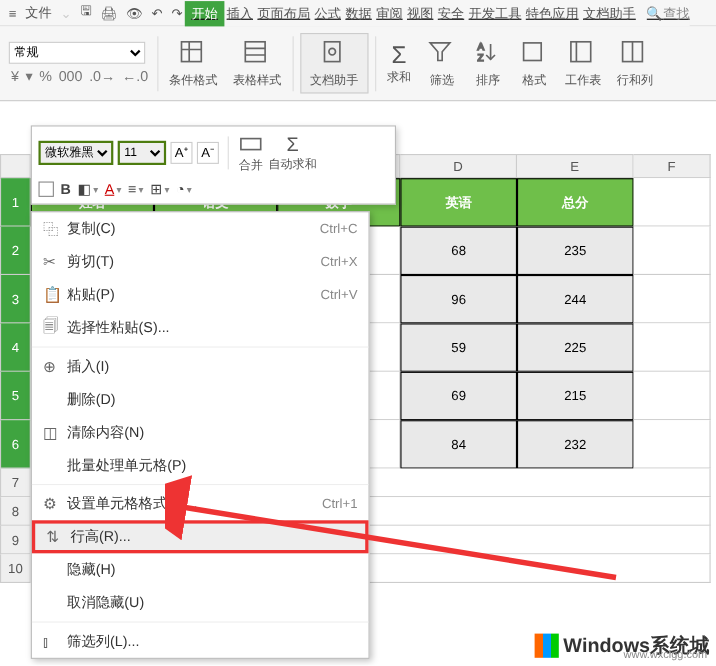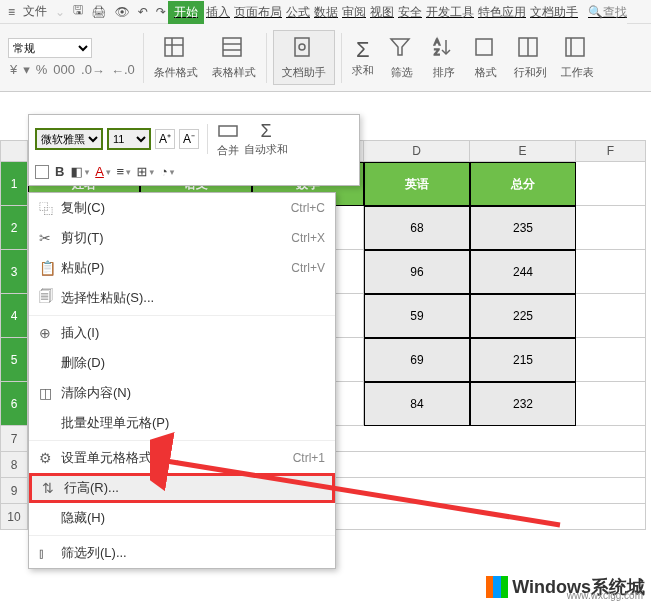--- a/index.html
+++ b/index.html
@@ -9,21 +9,21 @@
 .topbar .sep { color:#ccc; }
 .tabbar { height:24px; background:#f6f6f6; display:flex; align-items:center; font-size:12px; }
 .tabbar .tab { padding:18px 2px; color:#555; }
 .tabbar .tab.active { background:#3fa440; color:#fff; padding:3px 6px; }
 .tabbar .search { margin-left:8px; display:flex; align-items:center; color:#888; }
 .ribbon { height:68px; background:#f6f6f6; border-bottom:1px solid #ccc; display:flex; align-items:center; padding:0 8px; gap:6px; }
 .ribbon .group { display:flex; flex-direction:column; align-items:center; font-size:11px; color:#555; padding:0 4px; }
 .ribbon .group .icon { width:28px; height:28px; margin-bottom:2px; }
 .ribbon .sep { width:1px; height:50px; background:#ddd; }
 .ribbon .numfmt { display:flex; flex-direction:column; gap:4px; font-size:11px; }
-.ribbon select { width:84px; height:20px; font-size:11px; background:#fff; border:1px solid #ccc; }
+.ribbon select { width:124px; height:20px; font-size:11px; background:#fff; border:1px solid #ccc; }
 .fmticons { display:flex; gap:2px; color:#777; font-size:13px; align-items:center; }
 .fmticons span { padding:0 2px; }
 .mini-toolbar { position:absolute; left:28px; top:114px; width:332px; background:#fff; border:1px solid #bbb; box-shadow:2px 2px 6px rgba(0,0,0,.2); z-index:10; }
 .mini-row1 { display:flex; align-items:center; padding:4px 6px; gap:4px; }
 .mini-row1 select { height:22px; font-size:11px; border:2px solid #4d7c0f; }
 .mini-row1 .fontname { width:68px; }
 .mini-row1 .fontsize { width:44px; }
 .mini-row1 .aplus,.mini-row1 .aminus { width:20px; height:20px; border:1px solid #ccc; font-size:12px; display:flex; align-items:center; justify-content:center; }
 .mini-row1 .vsep { width:1px; height:30px; background:#ddd; margin:0 4px; }
 .mini-row1 .biglbl { display:flex; flex-direction:column; align-items:center; font-size:11px; color:#555; }
@@ -145,30 +145,30 @@
     </div>
   <div class="group">
       <svg class="icon">
         <rect x="4" y="4" width="16" height="16"></rect>
       </svg>
       <span>格式</span>
     </div>
   <div class="group">
       <svg class="icon">
         <rect x="3" y="3" width="18" height="18"></rect>
+        <line x1="8" y1="3" x2="8" y2="21"></line>
+      </svg>
+      <span>工作表</span>
+    </div>
+  <div class="group">
+      <svg class="icon">
+        <rect x="3" y="3" width="18" height="18"></rect>
         <line x1="12" y1="3" x2="12" y2="21"></line>
       </svg>
       <span>行和列</span>
-    </div>
-  <div class="group">
-      <svg class="icon">
-        <rect x="3" y="3" width="18" height="18"></rect>
-        <line x1="8" y1="3" x2="8" y2="21"></line>
-      </svg>
-      <span>工作表</span>
     </div>
 </div>
 
 <div class="sheet">
   <div class="colhdrs">
     <div class="rowhdr-gap"></div>
     <div class="colhdr" style="width:112px"></div>
     <div class="colhdr" style="width:112px"></div>
     <div class="colhdr" style="width:112px"></div>
     <div class="colhdr">D</div>
@@ -315,20 +315,24 @@
       <span class="sc">Ctrl+1</span>
     </div>
   <div class="item hover highlight">
       <span class="mi">⇅</span>
       <span class="lbl">行高(R)...</span>
     </div>
   <div class="item">
       <span class="mi"></span>
       <span class="lbl">隐藏(H)</span>
     </div>
+  <div class="item">
+      <span class="mi"></span>
+      <span class="lbl">取消隐藏(U)</span>
+    </div>
   <div class="msep"></div>
   <div class="item">
       <span class="mi">⫾</span>
       <span class="lbl">筛选列(L)...</span>
     </div>
 </div>
 
 <svg class="arrow">
   <defs>
       <marker id="ah" markerWidth="12" markerHeight="12" refX="2" refY="6" orient="auto">

